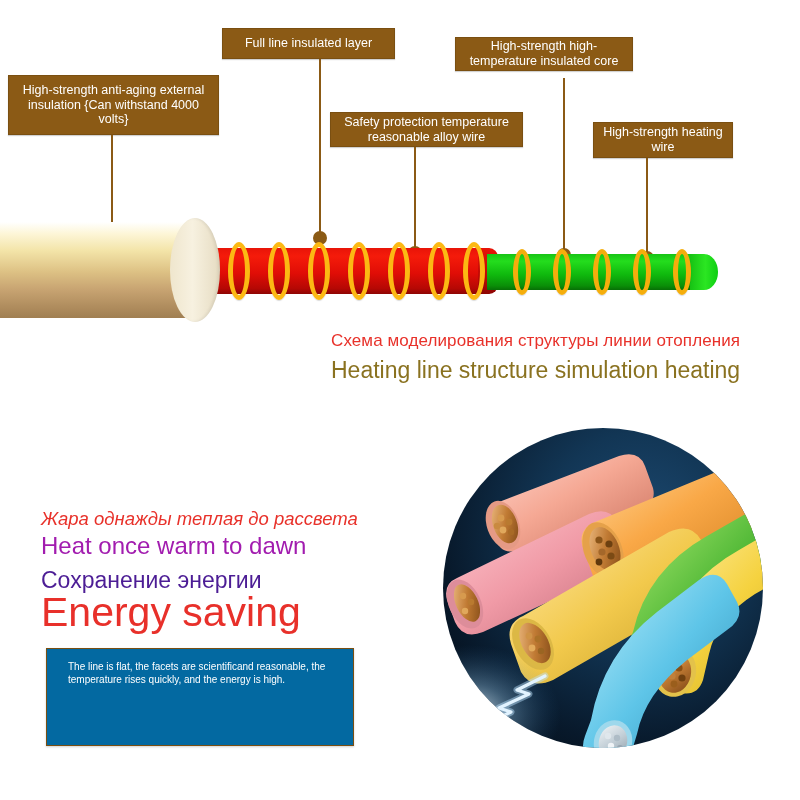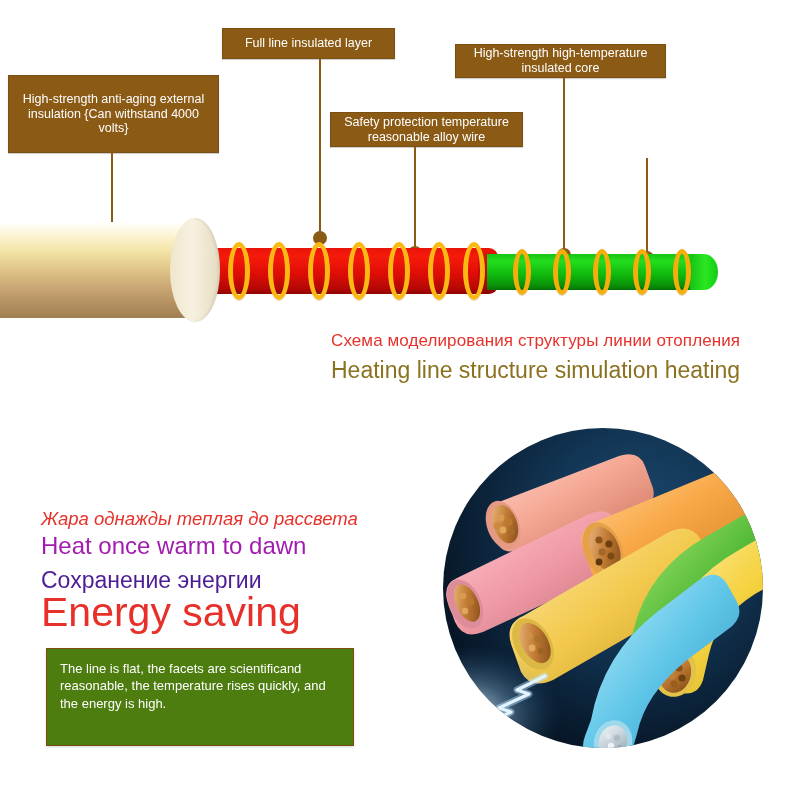--- a/index.html
+++ b/index.html
@@ -135,69 +135,72 @@
     position: absolute;
     color: #e8302a;
     font-size: 41px;
     white-space: nowrap;
   }
 
   .desc-box {
     position: absolute;
     left: 46px; top: 648px;
     width: 308px; height: 98px;
-    background: #4d7c0f;
+    background: #0369a1;
     border: 1px solid #7a4f11;
     color: #ffffff;
-    font-size: 13px;
+    font-size: 10px;
     line-height: 1.34;
-    padding: 11px 13px;
+    padding: 11px 21px;
     box-shadow: 0 1px 2px rgba(0,0,0,.18);
   }
 
   
   #photo {
     position: absolute;
     left: 443px; top: 428px;
     width: 320px; height: 320px;
     border-radius: 50%;
     overflow: hidden;
     background: radial-gradient(ellipse at 62% 34%, #1d4a72 0%, #123655 35%, #08192b 70%, #02070d 100%);
   }
   #photo svg { display: block; }
 </style>
 </head>
 <body>
 
 <div id="page">
 
-  <div class="callout" style="left:8px; top:75px; width:211px; height:78px;">
+  <div class="callout" style="left:8px; top:75px; width:211px; height:60px;">
     <span>High-strength anti-aging external insulation {Can withstand 4000 volts}</span>
   </div>
   <div class="leader" style="left:111px; top:135px; height:110px;"></div>
   <div class="leader-dot" style="left:105px; top:243px;"></div>
 
   <div class="callout" style="left:222px; top:28px; width:173px; height:31px;">
     <span>Full line insulated layer</span>
   </div>
   <div class="leader" style="left:319px; top:59px; height:174px;"></div>
   <div class="leader-dot" style="left:313px; top:231px;"></div>
 
   <div class="callout" style="left:330px; top:112px; width:193px; height:35px;">
     <span>Safety protection temperature reasonable alloy wire</span>
   </div>
   <div class="leader" style="left:414px; top:147px; height:101px;"></div>
   <div class="leader-dot" style="left:408px; top:246px;"></div>
 
-  <div class="callout" style="left:455px; top:44px; width:211px; height:34px;">
+  <div class="callout" style="left:455px; top:37px; width:178px; height:34px;">
     <span>High-strength high-temperature insulated core</span>
   </div>
   <div class="leader" style="left:563px; top:78px; height:172px;"></div>
   <div class="leader-dot" style="left:557px; top:248px;"></div>
 
+  <div class="callout" style="left:593px; top:122px; width:140px; height:36px;">
+    <span>High-strength heating wire</span>
+  </div>
   <div class="leader" style="left:646px; top:158px; height:95px;"></div>
   <div class="leader-dot" style="left:640px; top:251px;"></div>
 
   <div id="cable-area">
 
     <div class="beige-body"></div>
 
     <div class="red-body"></div>
     <div class="red-endcap"></div>
 

